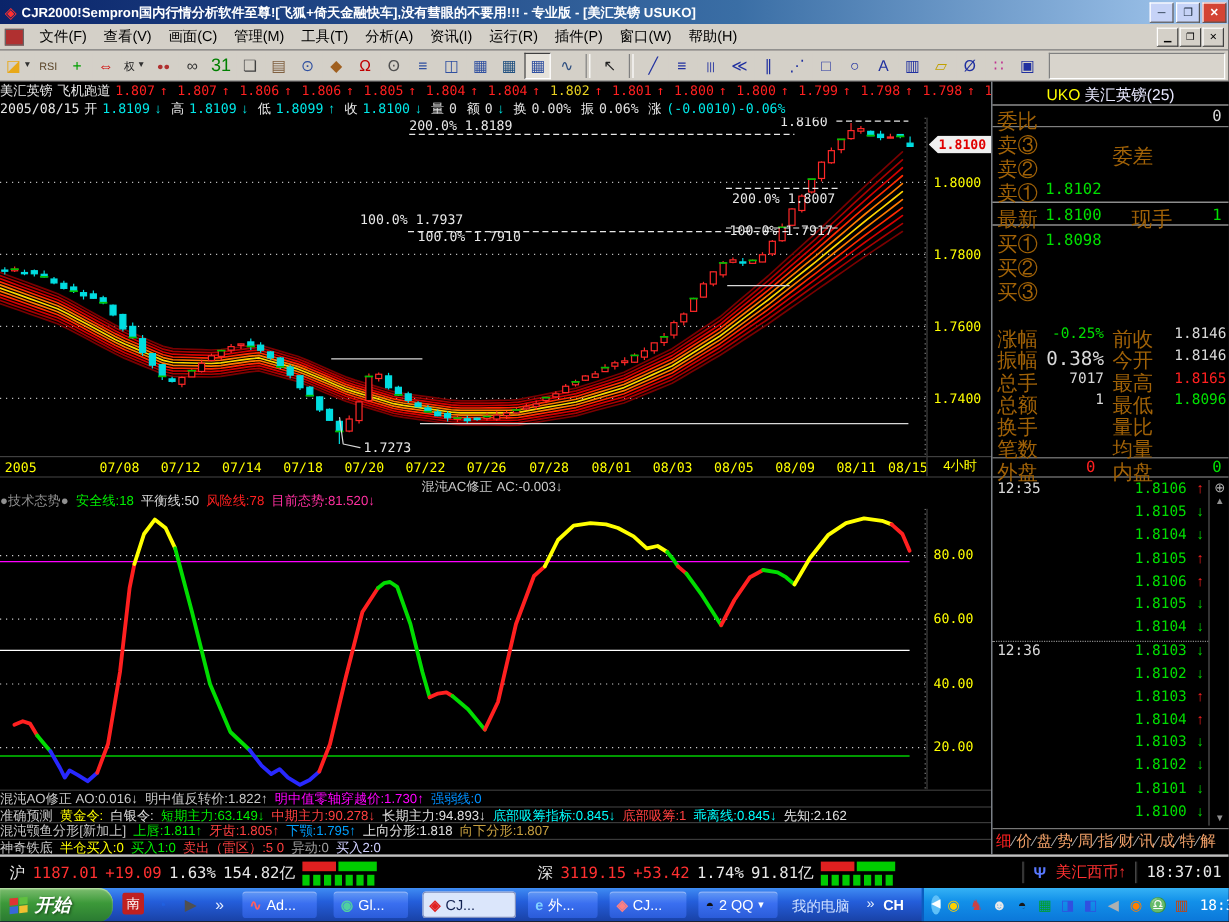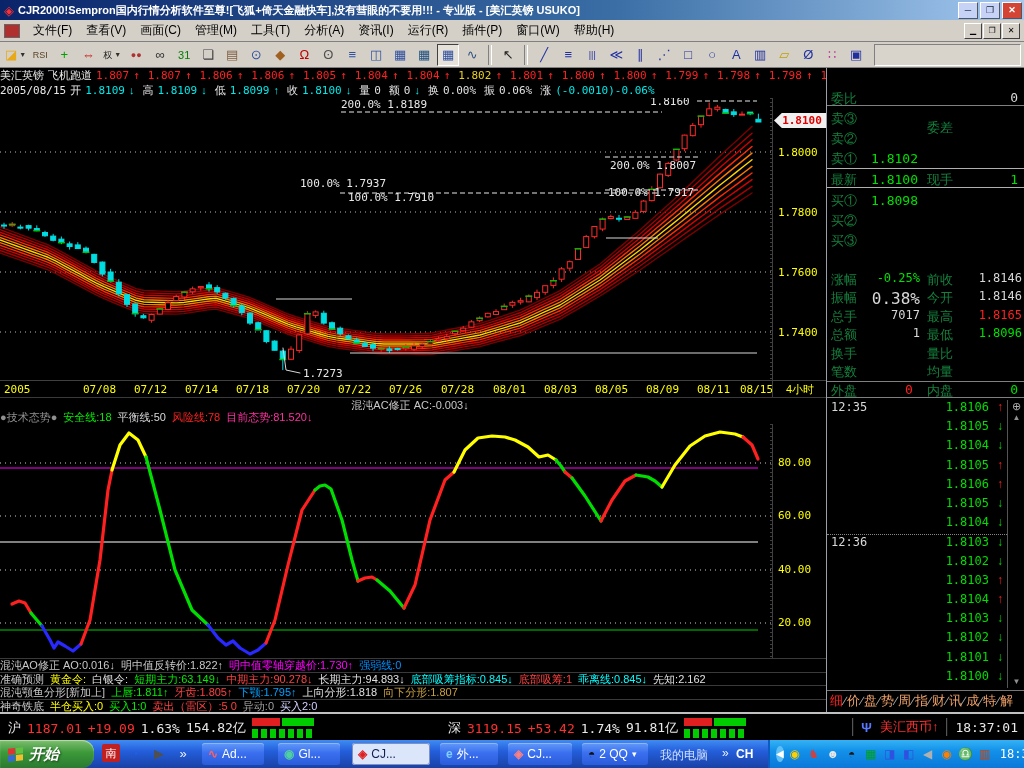--- a/index.html
+++ b/index.html
@@ -49,21 +49,21 @@
   .corner{position:absolute;left:772px;top:380px;width:54px;height:17px;border-top:1px solid #404040;border-left:1px solid #404040;
     color:#ffff00;font-size:11px;text-align:center;line-height:16px;background:#000;}
   .oscaxis{position:absolute;left:772px;top:424px;width:54px;height:234px;border-left:1px solid #404040;}
   
   .indrow{position:absolute;left:0;width:826px;background:#000;font-size:11px;white-space:nowrap;overflow:hidden;
     display:flex;align-items:center;border-top:1px solid #3a3a3a;}
   .indrow span{margin-right:6px;}
   
   .rpanel{position:absolute;left:826px;top:68px;width:198px;height:644px;background:#000;border-left:1px solid #9aa0a8;box-sizing:border-box;}
   .rp-row{position:absolute;left:0;width:100%;box-sizing:border-box;}
-  .rp-label{color:#15803d;font-size:13px;}
+  .rp-label{color:#a16207;font-size:17px;}
   .rp-green{color:#00e000;}  .rp-red{color:#ff2020;}  .rp-white{color:#d8d8d8;}
   .rp-num{font-family:"DejaVu Sans Mono",monospace;font-size:13px;}
   .tickline{position:absolute;left:0;width:180px;height:19px;font-size:12px;}
   .tabsbar{position:absolute;left:0;top:622px;width:198px;height:21px;border-top:1px solid #777;display:flex;align-items:center;padding-left:2px;box-sizing:border-box;}
   .tabitem{color:#f0a068;font-size:13px;padding:0 1px;}
   .tabitem.active{color:#ff2020;}
   .tabsep{color:#b0b0b0;font-size:12px;}
   
   .statusbar{position:absolute;left:0;top:712px;width:1024px;height:28px;background:#000;border-top:2px solid #c0c0c0;box-sizing:border-box;}
   .sb-group{position:absolute;top:4px;display:flex;align-items:center;gap:6px;font-size:13px;white-space:nowrap;}
@@ -137,21 +137,21 @@
         <span class="tg" style="color: rgb(32, 32, 32); font-size: 9px;">权</span>
         <span class="drop">▼</span>
       </span>
       <span class="tbtn">
         <span class="tg" style="color: rgb(176, 48, 48); font-size: 9px;">●●</span>
       </span>
       <span class="tbtn">
         <span class="tg" style="color: rgb(48, 48, 48);">∞</span>
       </span>
       <span class="tbtn">
-        <span class="tg" style="color: rgb(0, 128, 0); font-size: 11px;">31</span>
+        <span class="tg" style="color: rgb(0, 128, 0); font-size: 15px;">31</span>
       </span>
       <span class="tbtn">
         <span class="tg" style="color: rgb(64, 64, 64);">❏</span>
       </span>
       <span class="tbtn">
         <span class="tg" style="color: rgb(128, 96, 64);">▤</span>
       </span>
       <span class="tbtn">
         <span class="tg" style="color: rgb(48, 80, 160);">⊙</span>
       </span>
@@ -608,30 +608,34 @@
         <span style="color: rgb(200, 200, 200);">神奇铁底</span>
         <span style="color: rgb(255, 255, 0);">半仓买入:0</span>
         <span style="color: rgb(0, 238, 0);">买入1:0</span>
         <span style="color: rgb(255, 64, 64);">卖出（雷区）:5 0</span>
         <span style="color: rgb(160, 160, 160);">异动:0</span>
         <span style="color: rgb(208, 208, 255);">买入2:0</span>
       </div>
     </div>
 
   <div class="rpanel">
+    <div class="rp-row" style="top:2px;height:18px;text-align:center;border-bottom:1px solid #b0b0b0;">
+      <span style="color:#ffff00;font-size:13px;">UKO</span>
+      <span style="color:#e8e8ff;font-size:13px;">美汇英镑(25)</span>
+    </div>
     <div class="rp-row" style="top:22px;height:16px;border-bottom:1px solid #808080;">
       <span class="rp-label" style="position:absolute;left:4px;">委比</span>
       <span class="rp-label" style="position:absolute;left:100px;margin-top:29px;">委差</span>
       <span class="rp-white rp-num" style="position:absolute;right:6px;">0</span>
     </div>
     <div id="ask-rows"></div>
     <div class="rp-row" style="top:100px;height:20px;border-top:1px solid #b0b0b0;border-bottom:1px solid #b0b0b0;">
       <span class="rp-label" style="position:absolute;left:4px;top:2px;">最新</span>
       <span class="rp-green rp-num" style="position:absolute;left:44px;top:3px;">1.8100</span>
-      <span class="rp-label" style="position:absolute;left:100px;top:2px;">现手</span>
+      <span class="rp-label" style="position:absolute;left:116px;top:2px;">现手</span>
       <span class="rp-green rp-num" style="position:absolute;right:6px;top:3px;">1</span>
     </div>
     <div id="bid-rows"></div>
     <div id="stat-rows"></div>
     <div class="rp-row" style="top:313px;height:17px;border-top:1px solid #808080;border-bottom:1px solid #808080;">
       <span class="rp-label" style="position:absolute;left:4px;">外盘</span>
       <span class="rp-red rp-num" style="position:absolute;left:78px;">0</span>
       <span class="rp-label" style="position:absolute;left:100px;">内盘</span>
       <span class="rp-green rp-num" style="position:absolute;right:6px;">0</span>
     </div>

